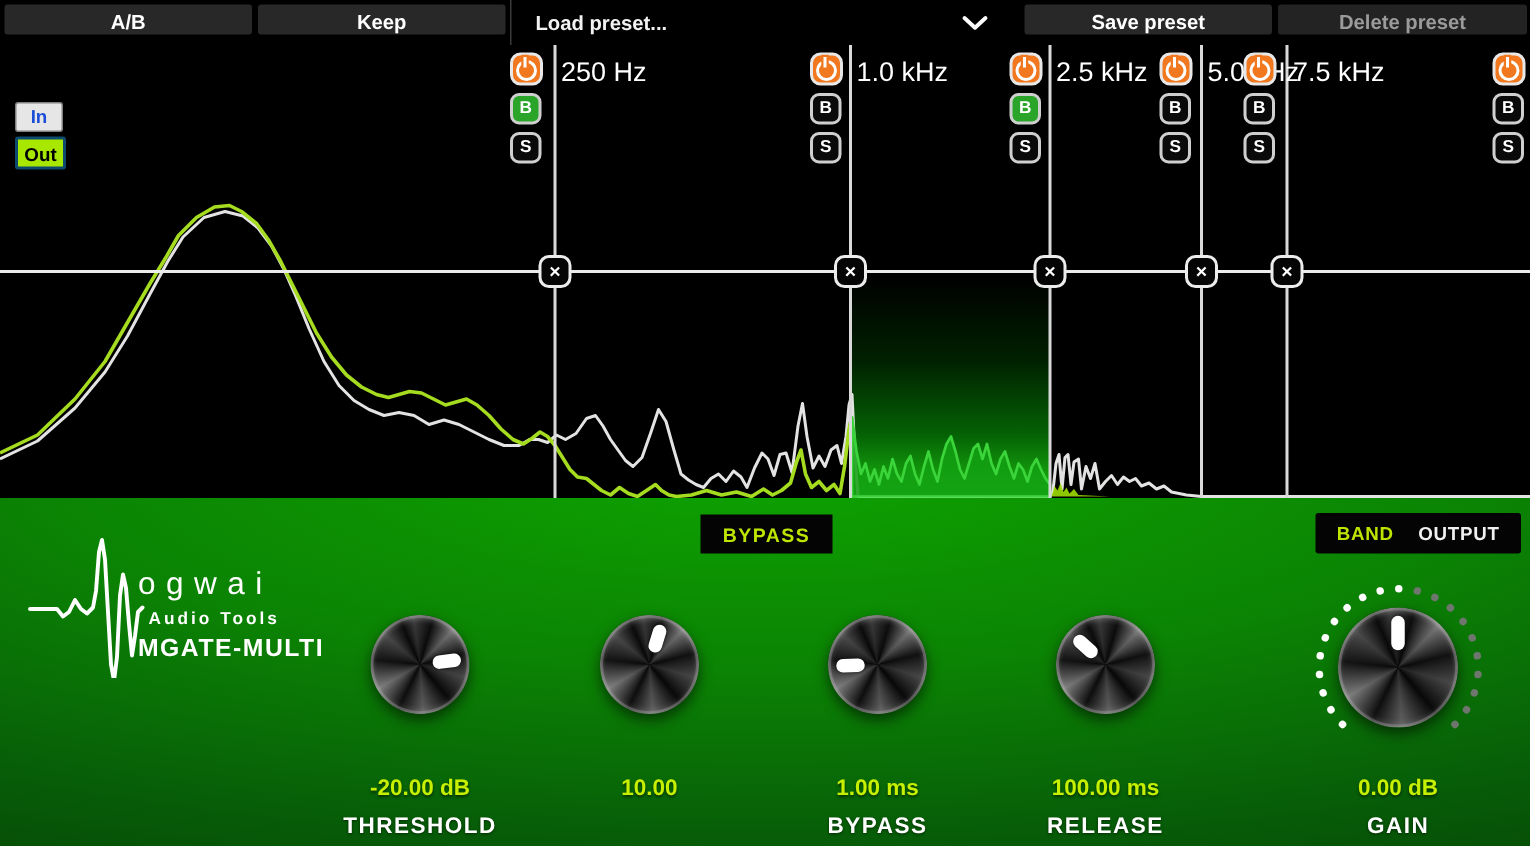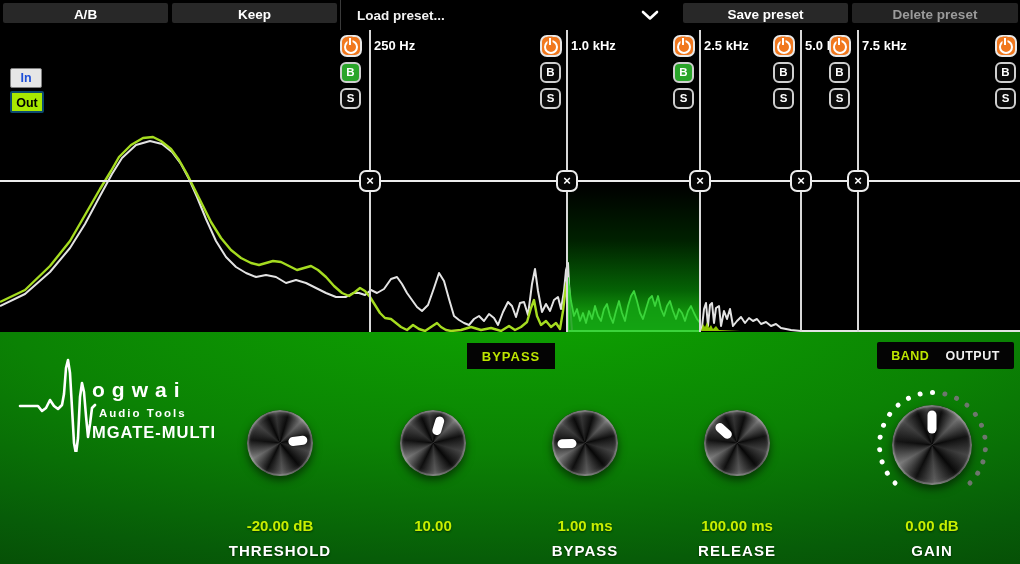--- a/index.html
+++ b/index.html
@@ -27,38 +27,38 @@
   
   .spectrum{position:absolute;left:0;top:30px;width:1020px;height:302px;background:#000;}
   .glow{position:absolute;left:568px;top:155px;width:132px;height:147px;
         background:linear-gradient(to bottom,rgba(0,70,0,0) 0%,rgba(0,110,0,.30) 38%,
                    rgba(8,160,8,.62) 72%,rgba(30,200,18,.95) 100%);}
   .hline{position:absolute;left:0;top:150px;width:1020px;height:2px;background:#ececec;}
   .vline{position:absolute;top:0;width:2px;height:302px;background:#d9d9d9;cursor:ew-resize;}
   .xbtn{position:absolute;top:140px;width:22px;height:22px;margin-left:-11px;background:#050505;
         border:2px solid #ececec;border-radius:7px;color:#fff;font-weight:bold;font-size:13px;
         line-height:18px;text-align:center;padding:0;cursor:pointer;z-index:5;}
-  .freq{position:absolute;top:8px;color:#fff;font-size:13px;font-weight:bold;white-space:nowrap;}
+  .freq{position:absolute;top:8px;color:#fff;font-size:18px;font-weight:normal;white-space:nowrap;}
   .bandcol{position:absolute;top:5px;width:24px;z-index:6;}
   .pwr{display:block;width:22px;height:22px;margin:0 0 5px 0;background:#f1781e;
        border:2px solid #e8e8e8;border-radius:7px;padding:0;cursor:pointer;position:relative;}
   .power-icon{display:block;width:10px;height:10px;margin:2px auto 0;border:2px solid #fff;border-radius:50%;position:relative;}
   .power-icon::after{content:'';position:absolute;left:3px;top:-4px;width:2px;height:7px;background:#fff;
        box-shadow:0 0 0 1.5px #f1781e;}
   .bs{display:block;width:21px;height:21px;margin:0 0 5px 0;background:#0a0a0a;border:2px solid #cfcfcf;
       border-radius:6px;color:#fff;font-weight:bold;font-size:11.5px;line-height:17px;text-align:center;
       padding:0;cursor:pointer;font-family:"Liberation Sans",sans-serif;}
   .bs.active{background:#2aa52a;}
   svg.curves{position:absolute;left:0;top:0;}
 
   
   .panel{position:absolute;left:0;top:332px;width:1020px;height:232px;
          background:radial-gradient(ellipse 130% 160% at 50% -10%,#0ea400 0%,#0b8204 38%,#075c08 68%,#054204 92%,#043603 100%);}
   .logo-wave{position:absolute;left:18px;top:10px;}
-  .brand-name{position:absolute;left:92px;top:46px;color:#fff;font-weight:bold;font-size:21px;letter-spacing:7px;}
+  .brand-name{position:absolute;left:92px;top:46px;color:#fff;font-weight:normal;font-size:21px;letter-spacing:7px;}
   .brand-sub{position:absolute;left:99px;top:75px;color:#fff;font-weight:bold;font-size:11.5px;letter-spacing:2px;}
   .brand-product{position:absolute;left:92px;top:91px;color:#fff;font-weight:bold;font-size:16.5px;letter-spacing:1px;}
   .bypass{position:absolute;left:467px;top:11px;width:88px;height:26px;background:#040404;border:none;
           color:#bde500;font-weight:bold;font-size:13px;letter-spacing:1px;cursor:pointer;
           font-family:"Liberation Sans",sans-serif;}
   .viewtoggle{position:absolute;left:877px;top:10px;width:137px;height:27px;background:#040404;
           border-radius:2px;display:flex;align-items:center;justify-content:space-evenly;}
   .viewtoggle .opt{font-weight:bold;font-size:12.5px;letter-spacing:.5px;cursor:pointer;background:none;border:none;
           font-family:"Liberation Sans",sans-serif;padding:0 2px;}
   .opt.sel{color:#bde500;}

